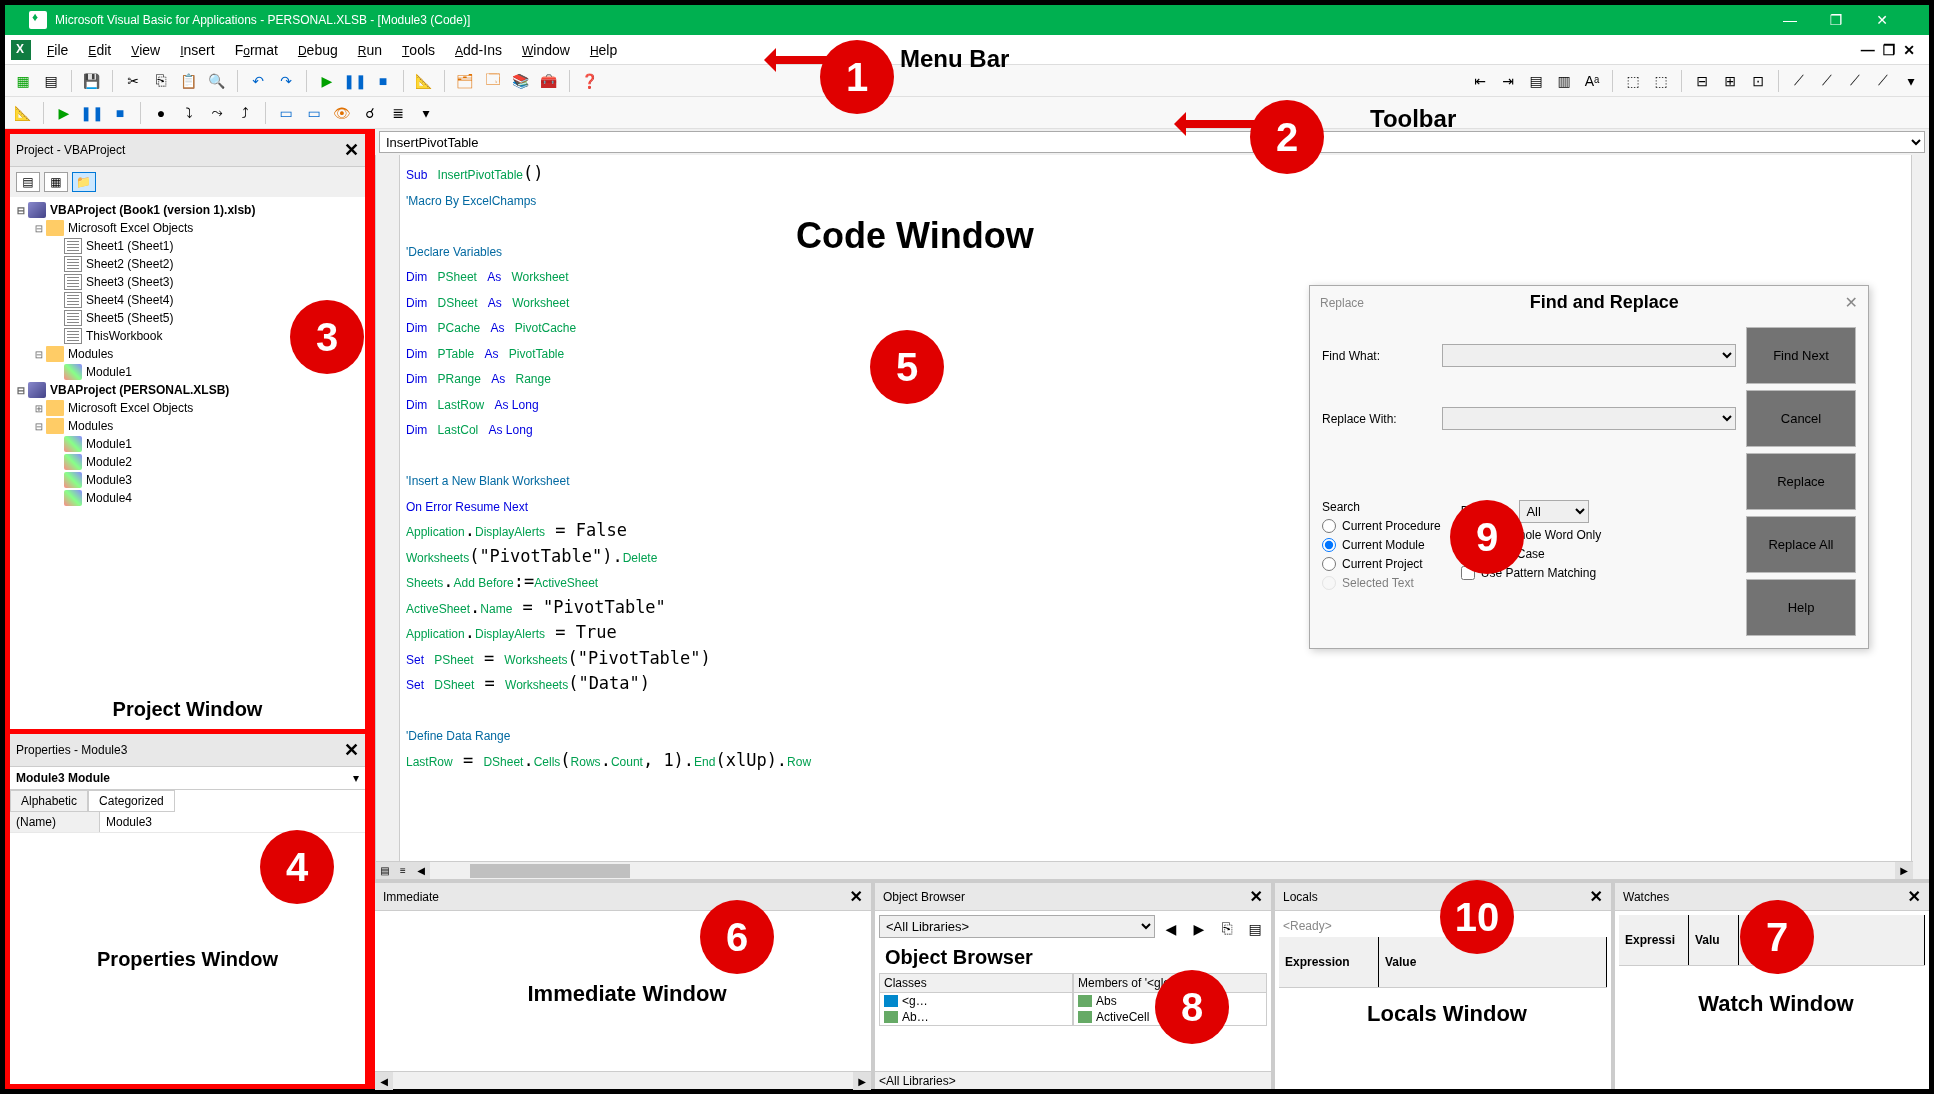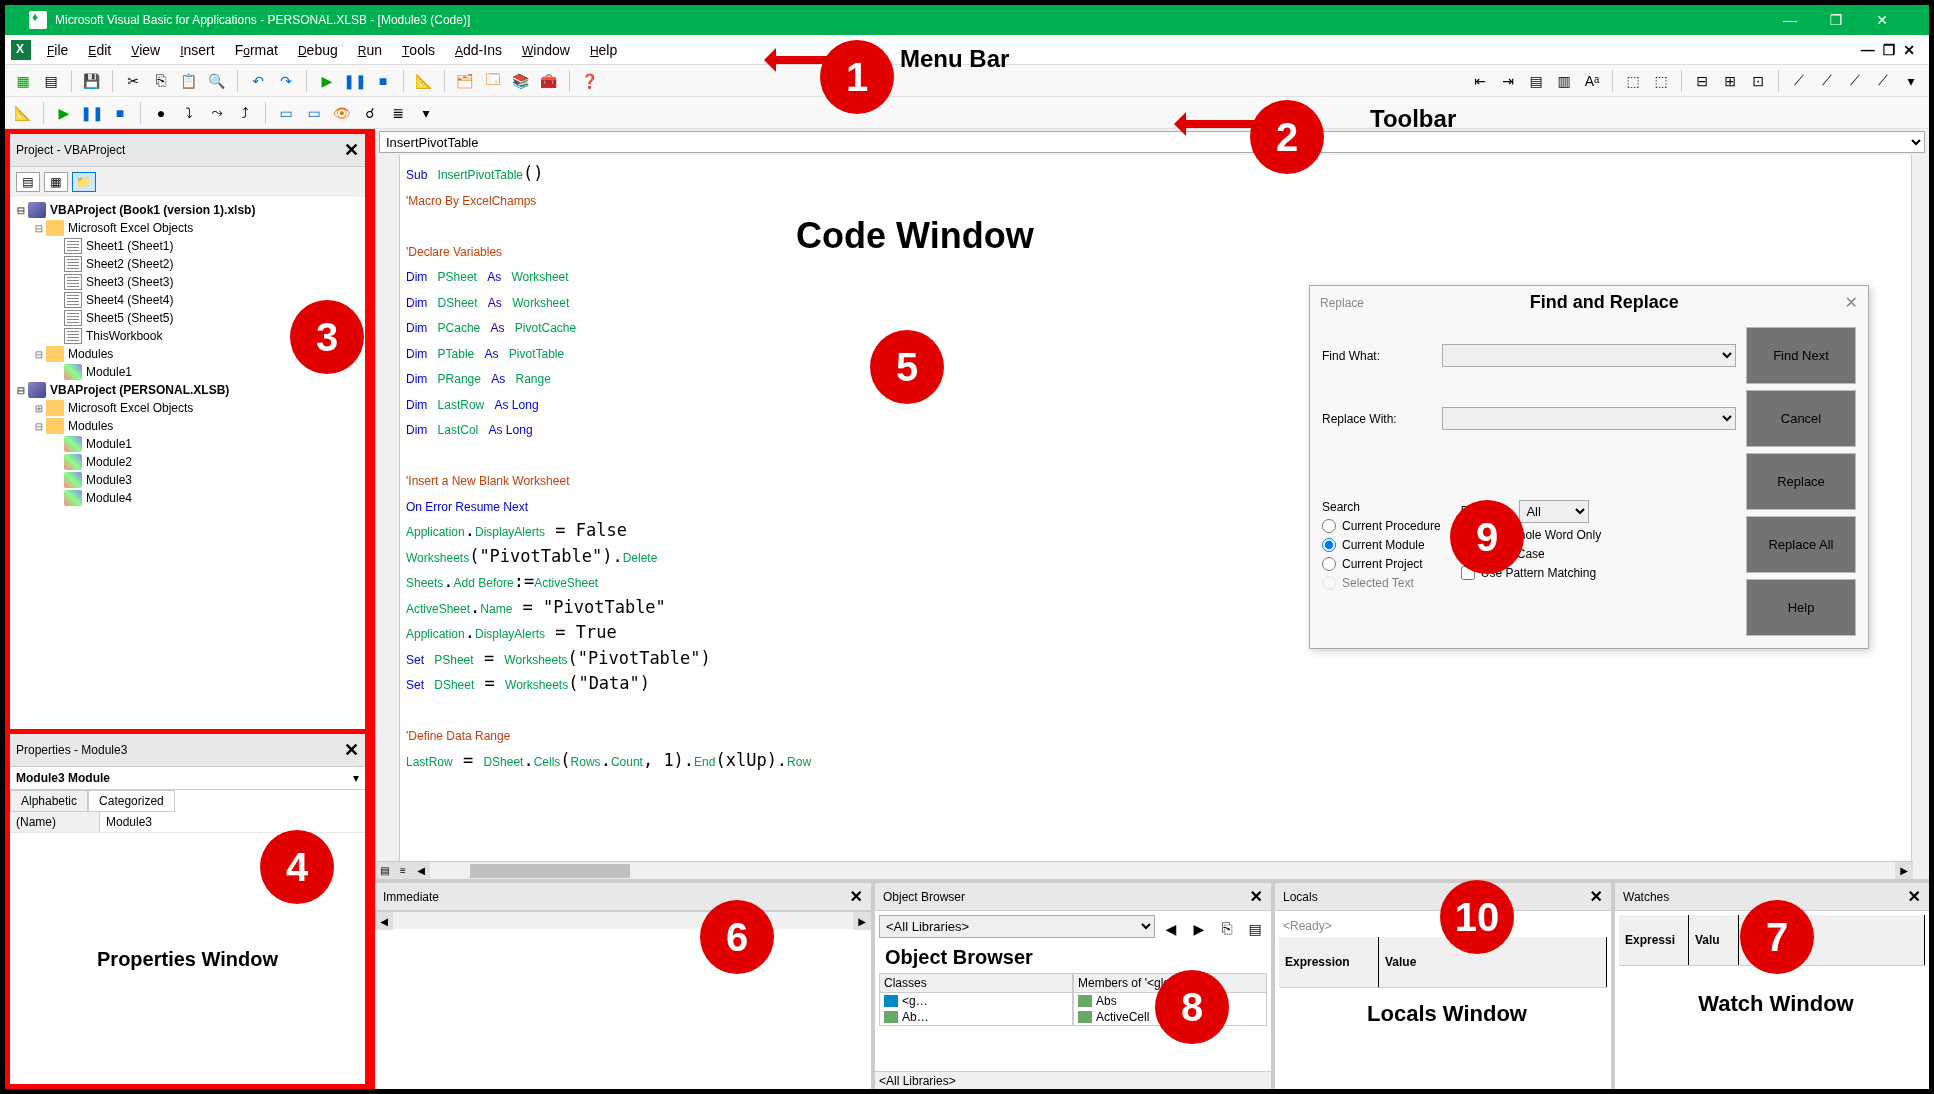--- a/index.html
+++ b/index.html
@@ -65,21 +65,21 @@
 
 .right-col { flex: 1; display: flex; flex-direction: column; }
 .code-dropdowns { display: flex; height: 26px; background: #f0f0f0; gap: 6px; padding: 2px 4px; }
 .code-dropdowns select { flex: 1; font-size: 13px; border: 1px solid #aaa; padding: 2px; background: #fff; }
 
 .code-area { flex: 1; background: #fff; position: relative; overflow: hidden; border-left: 1px solid #ccc; }
 .code-margin { position: absolute; left: 0; top: 0; bottom: 0; width: 24px; background: #f0f0f0; border-right: 1px solid #ccc; }
 .code-text { padding: 6px 6px 6px 30px; font-family: Consolas, monospace; font-size: 17px; line-height: 1.5; white-space: pre; }
 .c-kw { color: #0000e0; }
 .c-id { color: #00a050; }
-.c-cm { color: #c2410c; }
+.c-cm { color: #0369a1; }
 .c-label { position: absolute; font-size: 36px; font-weight: 900; color: #000; }
 .code-scroll-h { position: absolute; bottom: 0; left: 0; right: 16px; height: 18px; background: #f0f0f0; border-top: 1px solid #ccc; display: flex; align-items: center; }
 .code-scroll-v { position: absolute; top: 0; right: 0; bottom: 0; width: 18px; background: #f0f0f0; border-left: 1px solid #ccc; }
 .scroll-thumb-h { width: 160px; height: 14px; background: #c0c0c0; margin-left: 40px; }
 .scroll-btn { width: 18px; height: 18px; background: #e0e0e0; display: flex; align-items: center; justify-content: center; font-size: 10px; }
 
 .find-dialog { position: absolute; top: 130px; right: 60px; width: 560px; background: #f8f8f8; border: 1px solid #aaa; box-shadow: 2px 2px 8px rgba(0,0,0,.2); padding: 0; }
 .find-dialog .fd-title { display: flex; padding: 6px 10px; font-size: 14px; align-items: center; }
 .find-dialog .fd-title .t { font-weight: bold; font-size: 18px; margin-left: auto; margin-right: auto; }
 .find-dialog .fd-title .x { font-size: 16px; color: #888; cursor: pointer; }
@@ -309,20 +309,21 @@
               <span class="toggle"></span>
               <span class="icon ico-module"></span>
               <span>Module3</span>
             </div>
           <div class="tree-node indent2">
               <span class="toggle"></span>
               <span class="icon ico-module"></span>
               <span>Module4</span>
             </div>
         </div>
+        <div class="project-label-banner">Project Window</div>
       </div>
 
       <div class="props-panel">
         <div class="panel-hdr">
           <span>Properties - Module3</span>
           <span class="close-x">✕</span>
         </div>
         <div class="props-obj">
           <b style="">Module3 Module</b>
           <span style="margin-left:auto; cursor:pointer">▾</span>
@@ -444,20 +445,23 @@
           </div>
         </div>
       </div>
 
       <div class="bottom-panels">
         <div class="bp" style="width:500px">
           <div class="bp-hdr">
               <span>Immediate</span>
               <span class="x">✕</span>
             </div>
+          <div class="bp-body">
+            <div class="bp-label" style="top:70px">Immediate Window</div>
+          </div>
           <div class="bp-scroll-h">
               <span class="scroll-btn">◀</span>
               <span class="scroll-btn" style="margin-left:auto">▶</span>
             </div>
         </div>
 
         <div class="bp" style="width:400px">
           <div class="bp-hdr">
               <span>Object Browser</span>
               <span class="x">✕</span>

